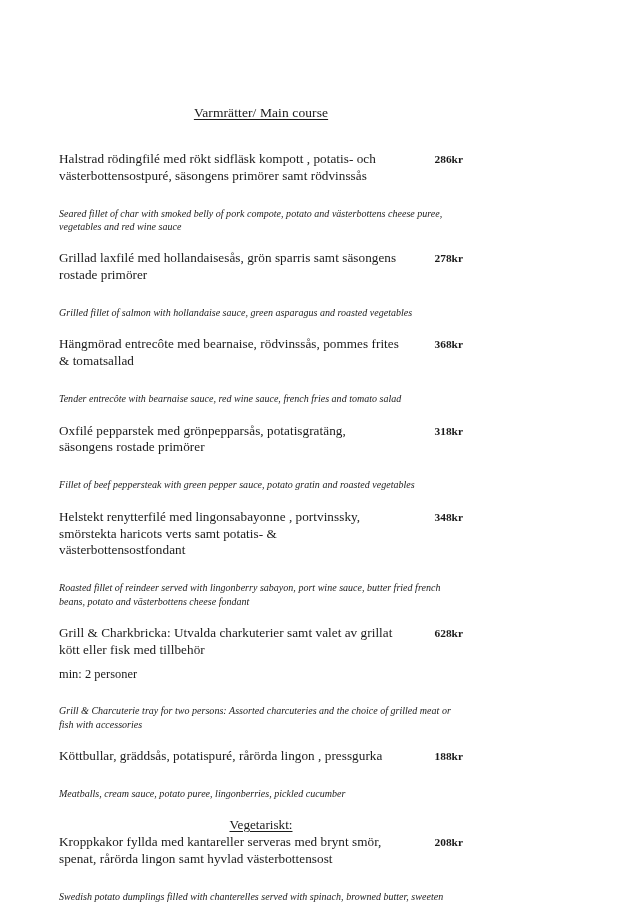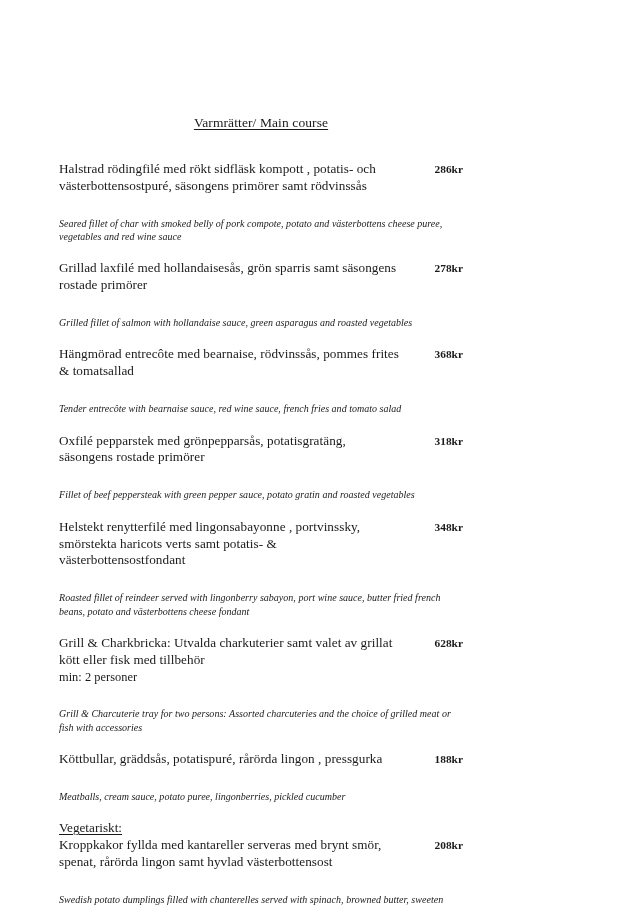--- a/index.html
+++ b/index.html
@@ -12,21 +12,21 @@
     height: 906px;
     font-family: "Liberation Serif", "DejaVu Serif", serif;
     color: #1a1a1a;
     -webkit-font-smoothing: antialiased;
   }
   .page {
     position: relative;
     width: 508px;
     height: 906px;
     box-sizing: border-box;
-    padding: 10px 45px 0 59px;
+    padding: 0 45px 0 59px;
     background: #ffffff;
   }
   .menu-title {
     text-align: center;
     font-size: 13.5px;
     text-decoration: underline;
     text-underline-offset: 2px;
     padding-top: 105px;
     letter-spacing: 0.1px;
   }
@@ -55,36 +55,37 @@
     white-space: nowrap;
     flex: 0 0 auto;
     text-align: right;
     min-width: 44px;
     padding-top: 1px;
     font-weight: bold;
   }
   .item-sub {
     font-size: 12.4px;
     line-height: 1.26;
-    margin-top: 1px;
+    margin-top: 8px;
     letter-spacing: 0.02px;
   }
   .item-desc {
     font-size: 10px;
     font-style: italic;
     line-height: 1.33;
     margin-top: 22px;
     max-width: 500px;
     letter-spacing: 0.02px;
   }
   .section-label {
     font-size: 13.2px;
     text-decoration: underline;
     text-underline-offset: 1.5px;
     margin-bottom: 1px;
+    text-align: center;
   }
   .item.has-section {
     margin-top: 3px;
   }
   .item.wide .item-name {
     max-width: 492px;
   }
 </style>
 </head>
 <body>

